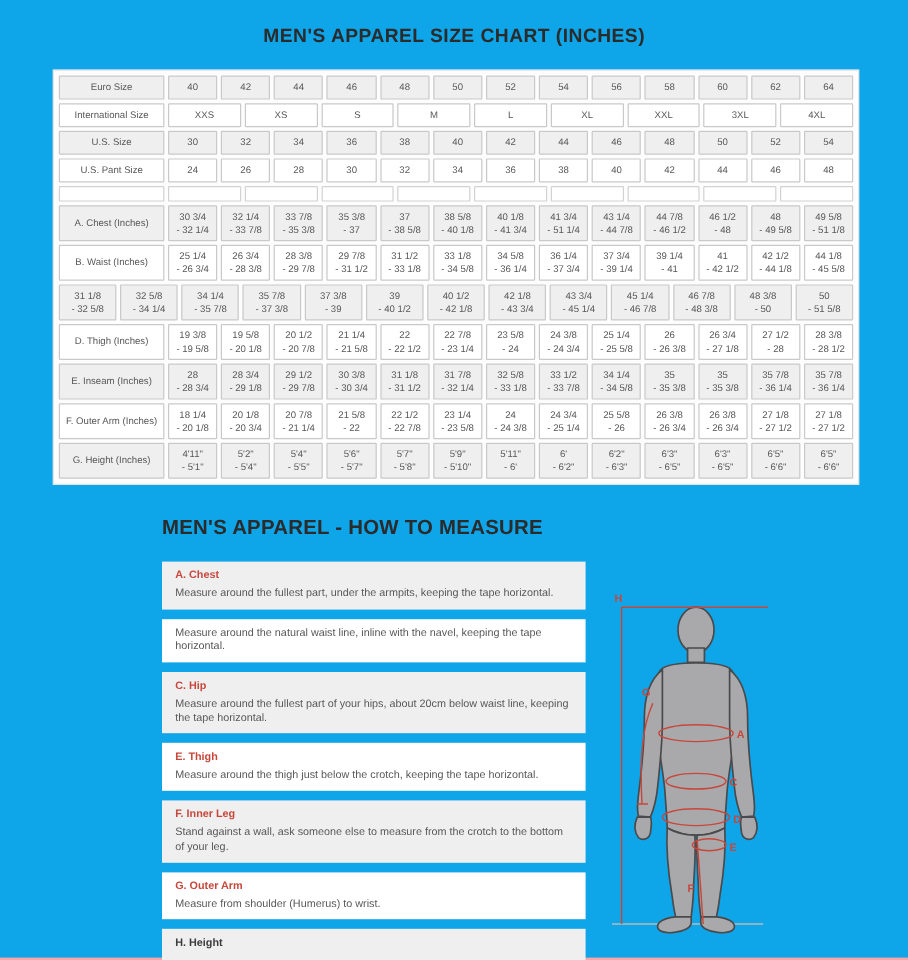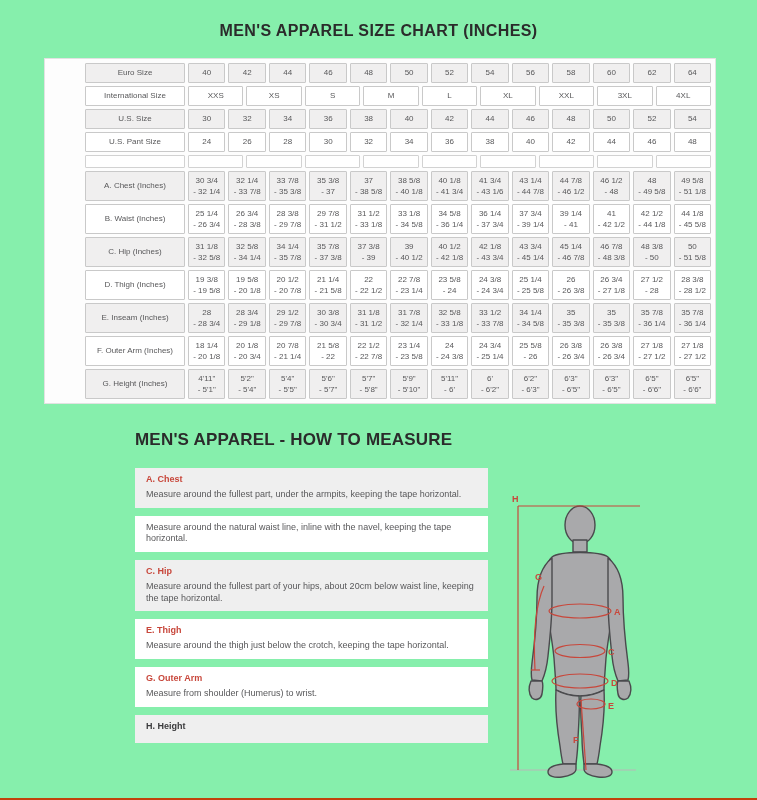--- a/index.html
+++ b/index.html
@@ -1,32 +1,32 @@
 <!DOCTYPE html>
 <html><head>
 <meta charset="utf-8">
 <style>
   * { box-sizing: border-box; margin: 0; padding: 0; }
   html,body { background:#ffffff; }
   body { width:757px; height:800px; font-family:"Liberation Sans", sans-serif; overflow:hidden; }
-  .page { position:relative; width:757px; height:800px; background:#86efac; border-bottom:2px solid #c2410c; }
+  .page { position:relative; width:757px; height:800px; background:#0ea5e9; border-bottom:2px solid #fca5a5; }
 
   .title { position:absolute; top:22px; left:0; width:757px; text-align:center;
            font-size:16px; font-weight:bold; color:#2b2b2b; letter-spacing:.4px; }
 
   .chart-box { position:absolute; left:44px; top:58px; width:672px;
                border:1px solid #e2e2e2; background:#fdfdfd; padding:4px; }
 
   .t-row { display:flex; gap:3px; margin-bottom:3px; }
   .t-row:last-child { margin-bottom:0; }
   .cell { border:1px solid #c9c9c9; border-radius:1px; background:#fff;
           display:flex; flex-direction:column; align-items:center; justify-content:center;
           text-align:center; color:#58585a; font-size:8px; line-height:1.4; }
   .cell.shaded { background:#f0efef; }
-  .label-cell { width:100px; flex:none;margin-left:36px; }
+  .label-cell { width:88px; flex:none; }
   .data-cell { flex:1; min-width:0; }
   .h-cell, .h-label { height:20px; }
   .input-cell { height:13px; border-color:#d2d2d2; }
   .m-cell, .m-label { height:30px; }
 
   .measure-block { position:absolute; left:135px; top:430px; width:512px; }
   .howto-heading { font-size:17px; font-weight:bold; color:#2b2b2b; margin-bottom:18px; letter-spacing:.2px; }
   .measure-flex { display:flex; gap:14px; align-items:flex-start; }
   .sections { width:353px; display:flex; flex-direction:column; gap:8px; }
   .section { padding:6px 11px 7px 11px; background:#fff; }
@@ -145,21 +145,21 @@
           <div class="cell data-cell m-cell shaded">
             <div>38 5/8</div>
             <div>- 40 1/8</div>
           </div>
           <div class="cell data-cell m-cell shaded">
             <div>40 1/8</div>
             <div>- 41 3/4</div>
           </div>
           <div class="cell data-cell m-cell shaded">
             <div>41 3/4</div>
-            <div>- 43 1/6</div>
+            <div>- 51 1/4</div>
           </div>
           <div class="cell data-cell m-cell shaded">
             <div>43 1/4</div>
             <div>- 44 7/8</div>
           </div>
           <div class="cell data-cell m-cell shaded">
             <div>44 7/8</div>
             <div>- 46 1/2</div>
           </div>
           <div class="cell data-cell m-cell shaded">
@@ -224,21 +224,20 @@
           <div class="cell data-cell m-cell">
             <div>42 1/2</div>
             <div>- 44 1/8</div>
           </div>
           <div class="cell data-cell m-cell">
             <div>44 1/8</div>
             <div>- 45 5/8</div>
           </div>
         </div>
         <div class="t-row">
-          <div class="cell label-cell m-label shaded">C. Hip (Inches)</div>
           <div class="cell data-cell m-cell shaded">
             <div>31 1/8</div>
             <div>- 32 5/8</div>
           </div>
           <div class="cell data-cell m-cell shaded">
             <div>32 5/8</div>
             <div>- 34 1/4</div>
           </div>
           <div class="cell data-cell m-cell shaded">
             <div>34 1/4</div>
@@ -519,20 +518,24 @@
           <div class="section">
             <div class="section-text">Measure around the natural waist line, inline with the navel, keeping the tape horizontal.</div>
           </div>
           <div class="section shaded">
             <div class="section-title">C. Hip</div>
             <div class="section-text">Measure around the fullest part of your hips, about 20cm below waist line, keeping the tape horizontal.</div>
           </div>
           <div class="section">
             <div class="section-title">E. Thigh</div>
             <div class="section-text">Measure around the thigh just below the crotch, keeping the tape horizontal.</div>
+          </div>
+          <div class="section shaded">
+            <div class="section-title">F. Inner Leg</div>
+            <div class="section-text">Stand against a wall, ask someone else to measure from the crotch to the bottom of your leg.</div>
           </div>
           <div class="section">
             <div class="section-title">G. Outer Arm</div>
             <div class="section-text">Measure from shoulder (Humerus) to wrist.</div>
           </div>
           <div class="section shaded dark-title">
             <div class="section-title">H. Height</div>
           </div>
         </div>
 

